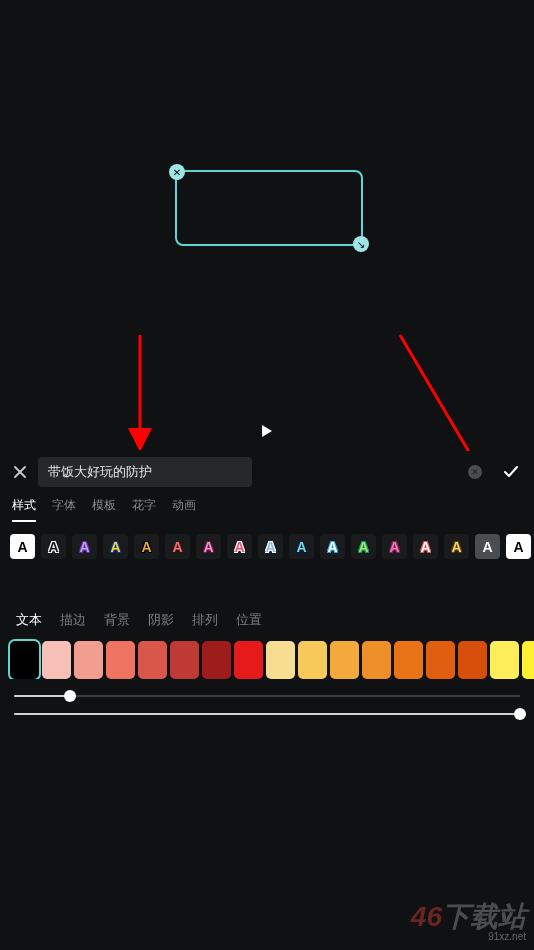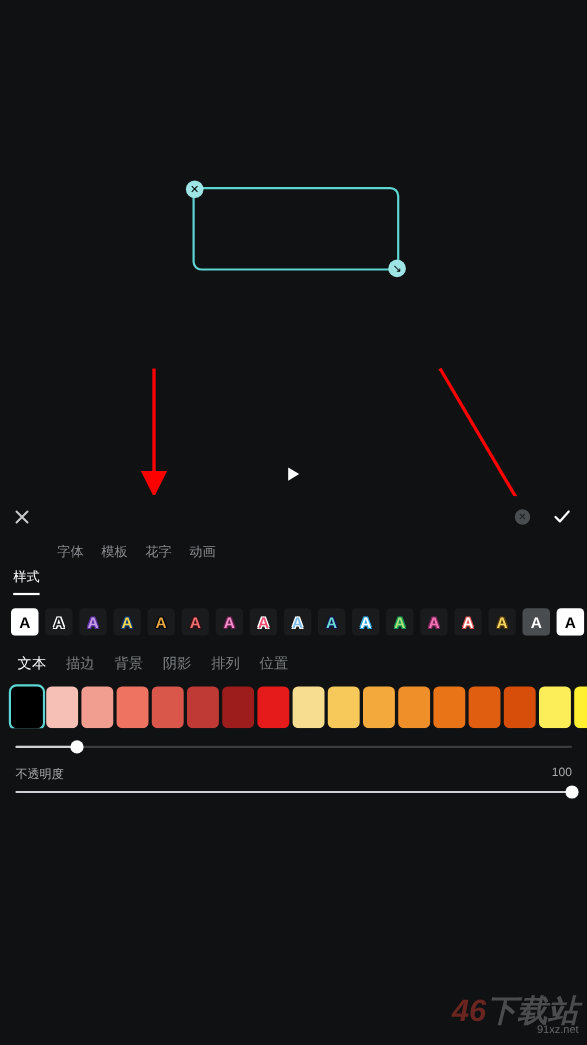--- a/index.html
+++ b/index.html
@@ -132,21 +132,20 @@
   }
   .tab {
     color: #8a8d90;
     padding-bottom: 6px;
     cursor: pointer;
   }
   .tab.active {
     color: #fff;
     border-bottom: 2px solid #fff;
     font-weight: 500;
-    margin-top: 23px;
   }
 
   .style-presets {
     display: flex;
     gap: 6px;
     padding: 12px 10px 0 10px;
     overflow: hidden;
   }
   .preset {
     width: 25px;
@@ -164,20 +163,21 @@
 
   .subtabs {
     display: flex;
     gap: 18px;
     padding: 16px 16px 0 16px;
     font-size: 13px;
   }
   .subtab {
     color: #7d8083;
     cursor: pointer;
+    margin-top: 36px;
   }
   .subtab.active { color: #fff; }
 
   .swatches {
     display: flex;
     gap: 3px;
     padding: 12px 10px 0 10px;
     overflow: hidden;
   }
   .swatch {
@@ -288,20 +288,21 @@
 
 <div class="panel">
 
   <div class="input-row">
     <div class="close-x">
       <svg width="14" height="14" viewBox="0 0 14 14">
           <path d="M2 2 L12 12 M12 2 L2 12" stroke="#ccc" stroke-width="1.8" stroke-linecap="round"></path>
         </svg>
     </div>
     <div class="input-wrap">
+      <input class="text-input" value="带饭大好玩的防护" style="">
       <div class="clear-btn">✕</div>
     </div>
     <div class="confirm">
       <svg width="20" height="20" viewBox="0 0 20 20">
           <path d="M4 10 L8 14 L16 5" stroke="#fff" stroke-width="2" fill="none" stroke-linecap="round" stroke-linejoin="round"></path>
         </svg>
     </div>
   </div>
 
   <div class="tabs" id="tabs">
@@ -362,28 +363,24 @@
     </div>
 
   <div class="slider-row">
     <div class="slider-track">
       <div class="slider-fill" id="size-fill" style="width: 11%;"></div>
       <div class="slider-thumb" id="size-thumb" style="left: 11%;"></div>
     </div>
   </div>
 
   <div class="slider-row">
-    <div class="slider-head">
-      <span>不透明度</span>
-      <span>100</span>
-    </div>
     <div class="slider-track">
       <div class="slider-fill" id="opacity-fill" style="width: 100%;"></div>
       <div class="slider-thumb" id="opacity-thumb" style="left: 100%;"></div>
     </div>
   </div>
 
 </div>
 
 <div class="watermark">
-  <span class="big">46</span><span class="big" style="color:#888;">下载站</span><br>
+  <span class="big">46</span><span class="big" style="color:#888;font-family:Liberation Mono, monospace;">下载站</span><br>
   <span class="sub">91xz.net</span>
 </div>
 
 </body></html>

